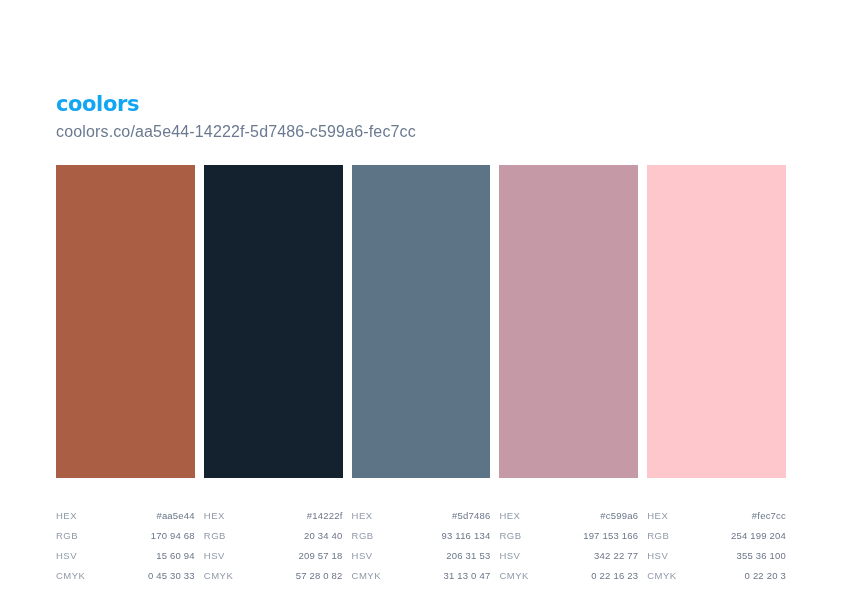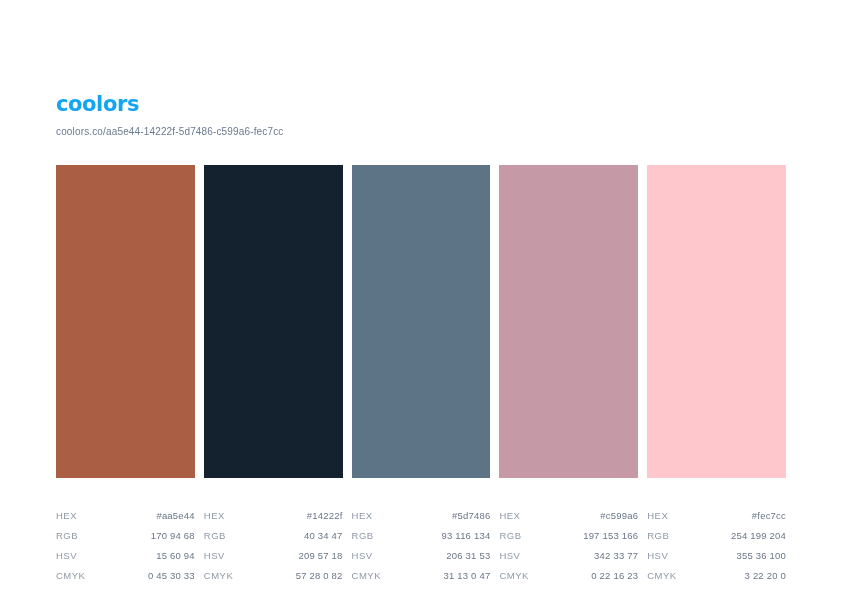--- a/index.html
+++ b/index.html
@@ -39,21 +39,21 @@
     color: #12a5f4;
     line-height: 24px;
     height: 24px;
     margin: 0;
     padding: 0;
     text-transform: lowercase;
   }
   .palette-url {
     margin-top: 9px;
     font-family: "Liberation Sans", sans-serif;
-    font-size: 10px;
+    font-size: 16px;
     letter-spacing: 0.15px;
     color: #6b7a90;
     line-height: 13px;
   }
 
   
   .swatch-row {
     position: absolute;
     left: 56px;
     top: 117px;
@@ -143,21 +143,21 @@
       </div>
     </div>
 
     <div class="info-col">
       <div class="info-line">
         <span class="info-label">HEX</span>
         <span class="info-value">#14222f</span>
       </div>
       <div class="info-line">
         <span class="info-label">RGB</span>
-        <span class="info-value">40 34 47</span>
+        <span class="info-value">20 34 40</span>
       </div>
       <div class="info-line">
         <span class="info-label">HSV</span>
         <span class="info-value">209 57 18</span>
       </div>
       <div class="info-line">
         <span class="info-label">CMYK</span>
         <span class="info-value">57 28 0 82</span>
       </div>
     </div>
@@ -185,21 +185,21 @@
       <div class="info-line">
         <span class="info-label">HEX</span>
         <span class="info-value">#c599a6</span>
       </div>
       <div class="info-line">
         <span class="info-label">RGB</span>
         <span class="info-value">197 153 166</span>
       </div>
       <div class="info-line">
         <span class="info-label">HSV</span>
-        <span class="info-value">342 33 77</span>
+        <span class="info-value">342 22 77</span>
       </div>
       <div class="info-line">
         <span class="info-label">CMYK</span>
         <span class="info-value">0 22 16 23</span>
       </div>
     </div>
 
     <div class="info-col">
       <div class="info-line">
         <span class="info-label">HEX</span>
@@ -208,19 +208,19 @@
       <div class="info-line">
         <span class="info-label">RGB</span>
         <span class="info-value">254 199 204</span>
       </div>
       <div class="info-line">
         <span class="info-label">HSV</span>
         <span class="info-value">355 36 100</span>
       </div>
       <div class="info-line">
         <span class="info-label">CMYK</span>
-        <span class="info-value">3 22 20 0</span>
+        <span class="info-value">0 22 20 3</span>
       </div>
     </div>
 
   </div>
 
 </div>
 
 </body></html>

